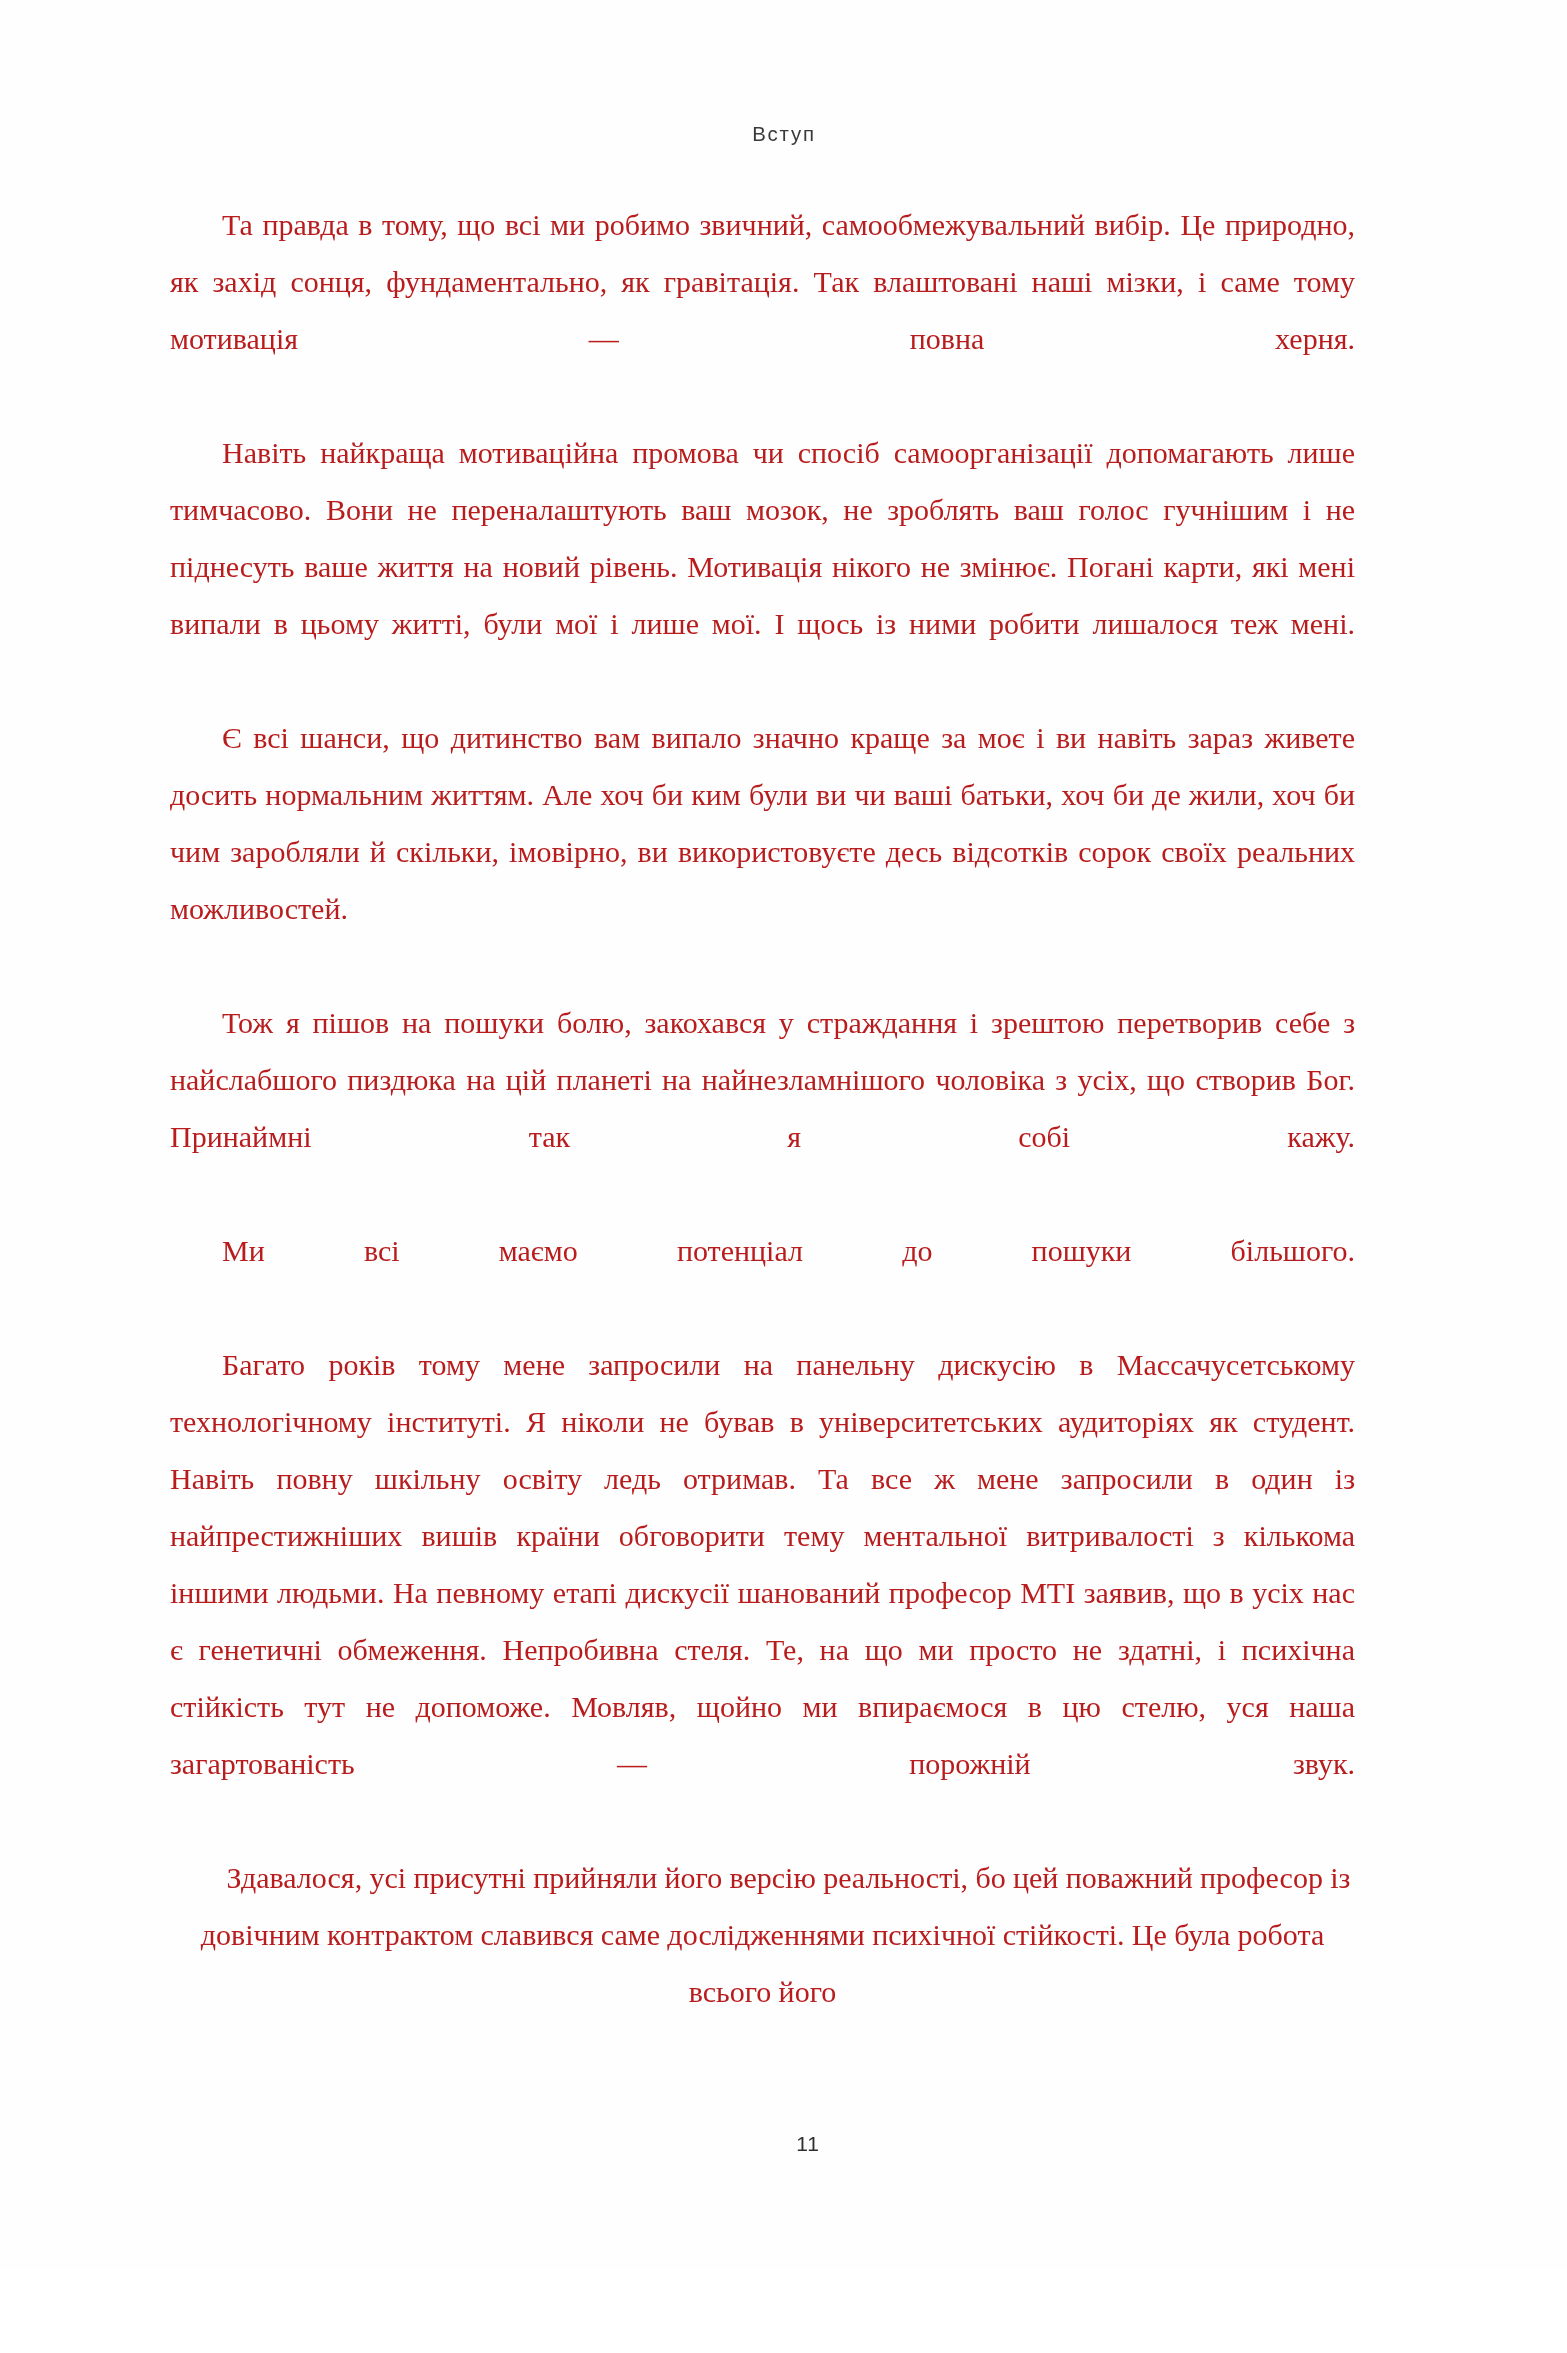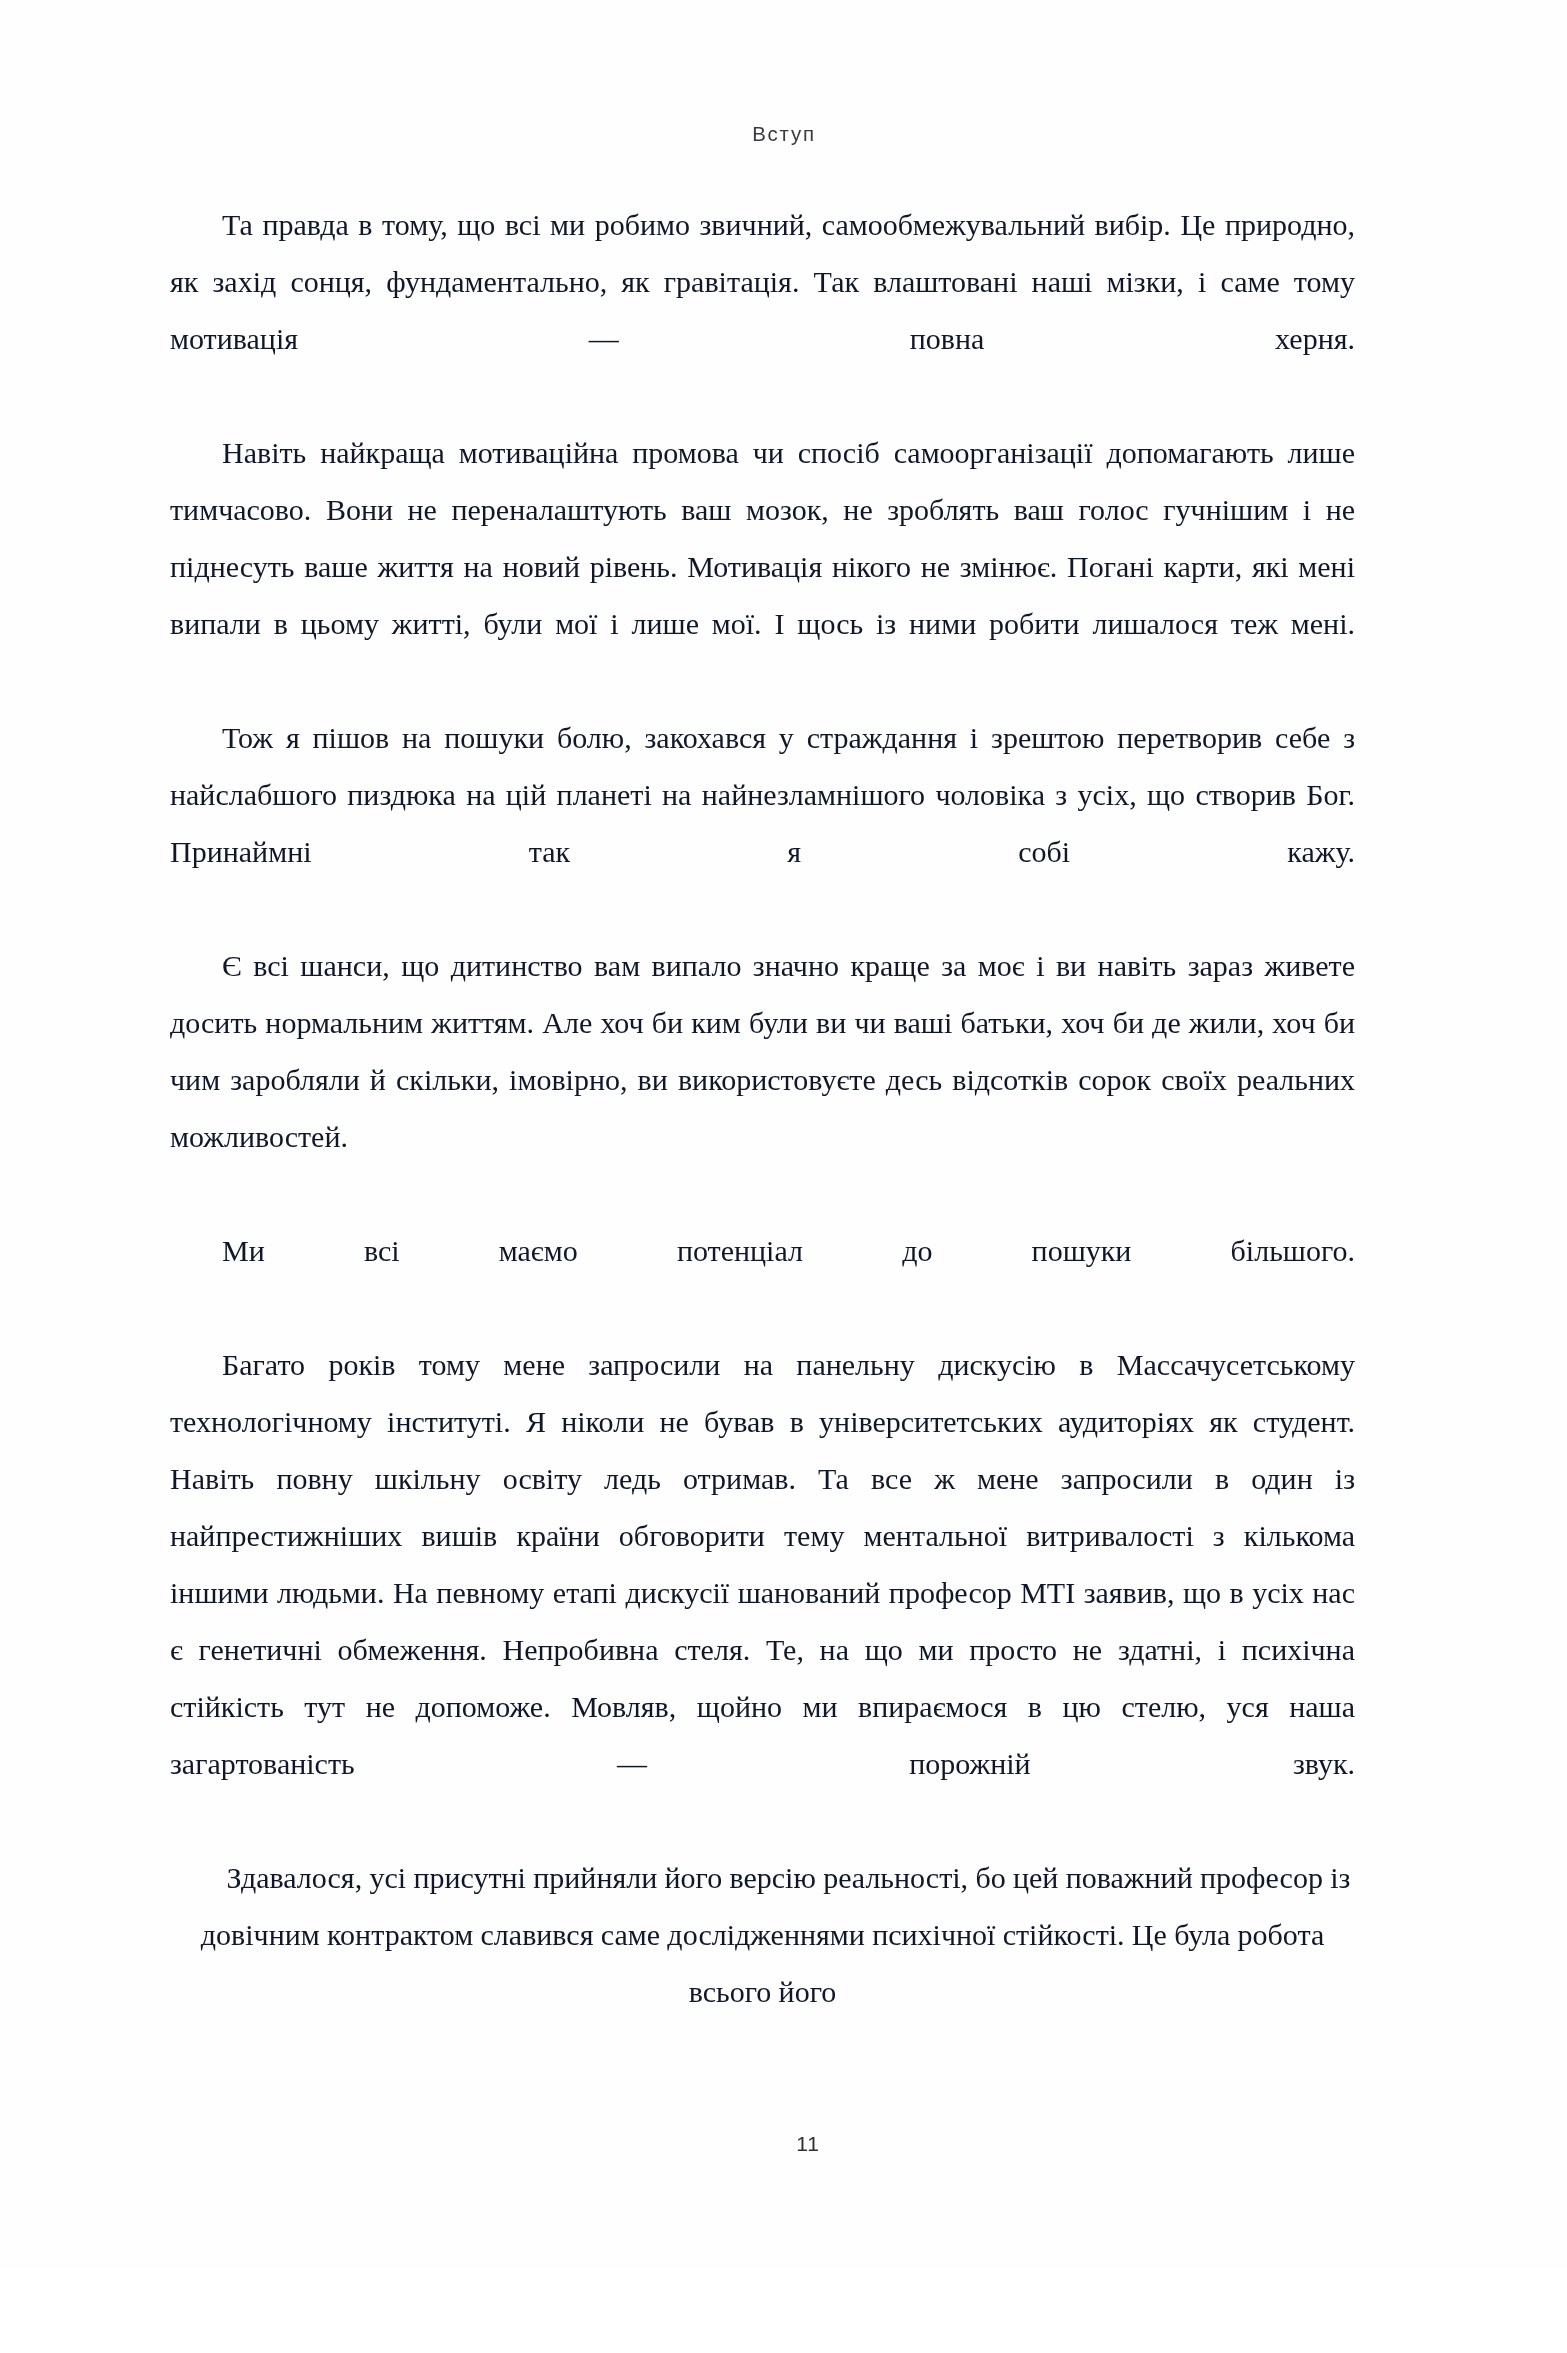--- a/index.html
+++ b/index.html
@@ -50,21 +50,21 @@
 
   p.para {
     margin: 0;
     font-size: 30px;
     line-height: 57px;
     text-align: justify;
     text-indent: 52px;
     hyphens: manual;
     -webkit-hyphens: manual;
     word-spacing: -0.2px;
-    color: #0f172a;
+    color: #b91c1c;
   }
 
   p.para:last-child {
     text-align: center;
   }
 
   
   p.para::after {
     content: "";
     display: inline-block;
@@ -89,22 +89,22 @@
 </head>
 <body>
 
 <div class="page">
 
   <div class="running-head">Вступ</div>
 
   <div class="textblock">
     <p class="para">Та правда в тому, що всі ми робимо звичний, самообмежувальний вибір. Це природно, як захід сонця, фундаментально, як гравітація. Так влаштовані наші мізки, і саме тому мотивація — повна херня.</p>
     <p class="para">Навіть найкраща мотиваційна промова чи спосіб самоорганізації допомагають лише тимчасово. Вони не переналаштують ваш мозок, не зроблять ваш голос гучнішим і не піднесуть ваше життя на новий рівень. Мотивація нікого не змінює. Погані карти, які мені випали в цьому житті, були мої і лише мої. І щось із ними робити лишалося теж мені.</p>
+    <p class="para">Є всі шанси, що дитинство вам випало значно краще за моє і ви навіть зараз живете досить нормальним життям. Але хоч би ким були ви чи ваші батьки, хоч би де жили, хоч би чим заробляли й скільки, імовірно, ви використовуєте десь відсотків сорок своїх реальних можливостей.</p>
     <p class="para">Тож я пішов на пошуки болю, закохався у страждання і зрештою перетворив себе з найслабшого пиздюка на цій планеті на найнезламнішого чоловіка з усіх, що створив Бог. Принаймні так я собі кажу.</p>
-    <p class="para">Є всі шанси, що дитинство вам випало значно краще за моє і ви навіть зараз живете досить нормальним життям. Але хоч би ким були ви чи ваші батьки, хоч би де жили, хоч би чим заробляли й скільки, імовірно, ви використовуєте десь відсотків сорок своїх реальних можливостей.</p>
     <p class="para">Ми всі маємо потенціал до пошуки більшого.</p>
     <p class="para">Багато років тому мене запросили на панельну дискусію в Массачусетському технологічному інституті. Я ніколи не бував в університетських аудиторіях як студент. Навіть повну шкільну освіту ледь отримав. Та все ж мене запросили в один із найпрестижніших вишів країни обговорити тему ментальної витривалості з кількома іншими людьми. На певному етапі дискусії шанований професор МТІ заявив, що в усіх нас є генетичні обмеження. Непробивна стеля. Те, на що ми просто не здатні, і психічна стійкість тут не допоможе. Мовляв, щойно ми впираємося в цю стелю, уся наша загартованість — порожній звук.</p>
     <p class="para">Здавалося, усі присутні прийняли його версію реальності, бо цей поважний професор із довічним контрактом славився саме дослідженнями психічної стійкості. Це була робота всього його</p>
   </div>
 
   <div class="folio">11</div>
 
 </div>
 
 

